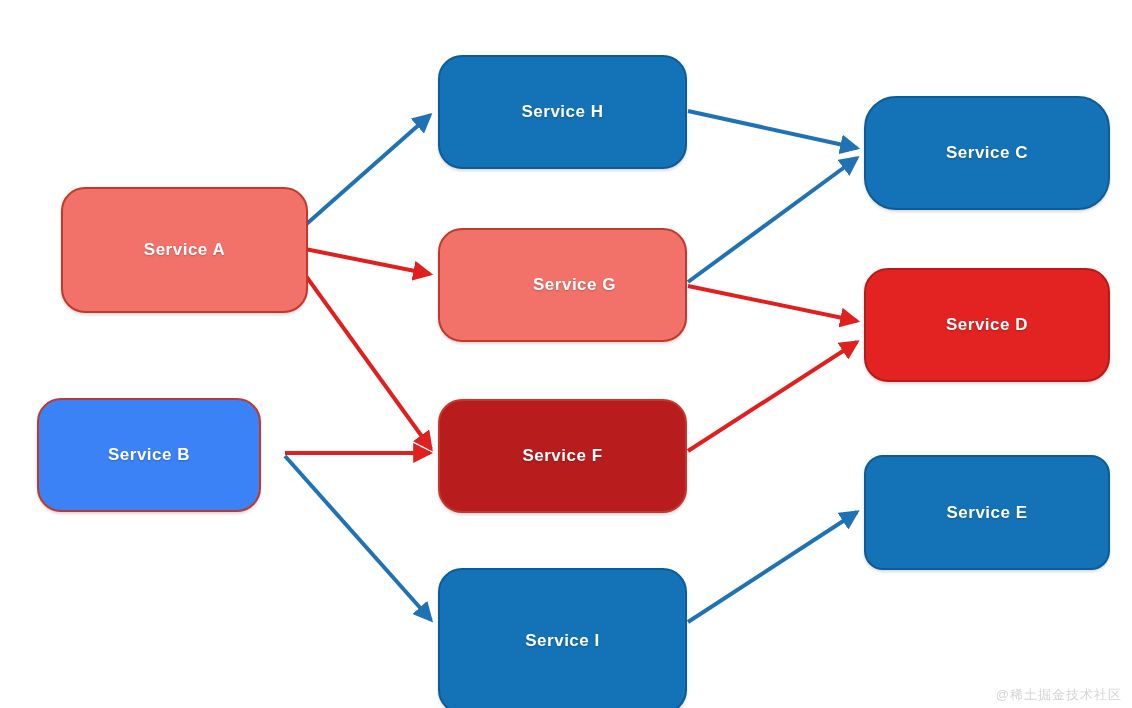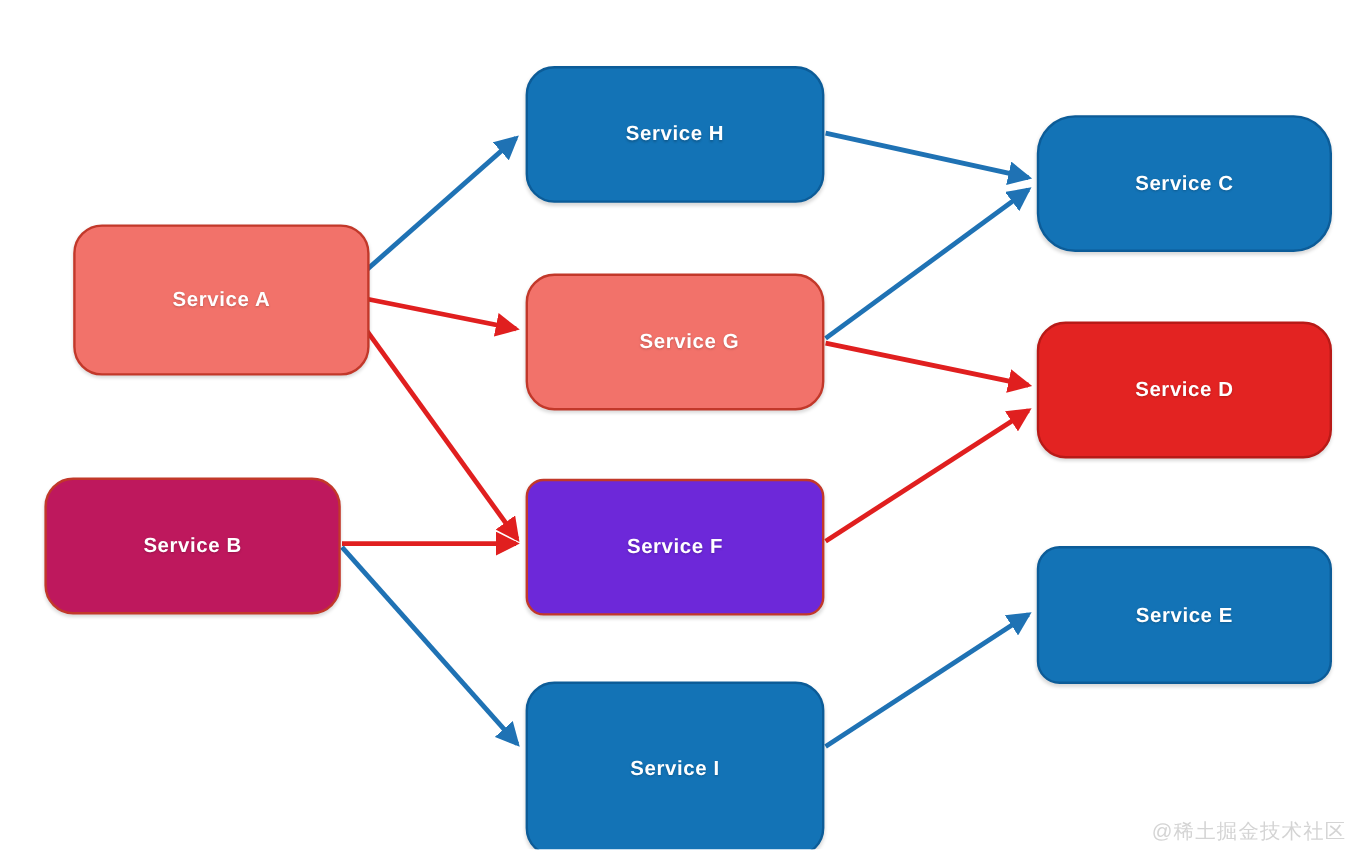--- a/index.html
+++ b/index.html
@@ -36,21 +36,21 @@
     font-weight: 600;
     letter-spacing: 0.5px;
     text-shadow: 0 1px 2px rgba(0,0,0,0.22);
     box-shadow: 0 2px 3px rgba(0,0,0,0.15);
   }
   .watermark {
     position: absolute;
     right: 10px;
     bottom: 4px;
     color: #d4d4d4;
-    font-size: 17px;
+    font-size: 13px;
     letter-spacing: 1px;
     user-select: none;
   }
 </style>
 </head>
 <body>
 
 <div class="stage">
   <svg id="edges" viewBox="0 0 1132 708">
     <defs>
@@ -67,23 +67,23 @@
       <line x1="285" y1="453" x2="430" y2="453" stroke="#E01F1F" stroke-width="4" marker-end="url(#arrow-red)"></line>
       <line x1="285" y1="456" x2="431" y2="620" stroke="#1F72B4" stroke-width="4" marker-end="url(#arrow-blue)"></line>
       <line x1="688" y1="111" x2="857" y2="148" stroke="#1F72B4" stroke-width="4" marker-end="url(#arrow-blue)"></line>
       <line x1="688" y1="282" x2="857" y2="158" stroke="#1F72B4" stroke-width="4" marker-end="url(#arrow-blue)"></line>
       <line x1="688" y1="286" x2="857" y2="321" stroke="#E01F1F" stroke-width="4" marker-end="url(#arrow-red)"></line>
       <line x1="688" y1="451" x2="857" y2="342" stroke="#E01F1F" stroke-width="4" marker-end="url(#arrow-red)"></line>
       <line x1="688" y1="622" x2="857" y2="512" stroke="#1F72B4" stroke-width="4" marker-end="url(#arrow-blue)"></line>
     </svg>
   <div id="nodes">
       <div class="node" style="left: 37px; top: 187px; width: 247px; height: 126px; background: rgb(242, 114, 106); border-color: rgb(194, 56, 42); margin-left: 24px;">Service A</div>
-      <div class="node" style="left: 37px; top: 398px; width: 247px; height: 114px; background: #be185d; border-color: rgb(194, 56, 42);">Service B</div>
+      <div class="node" style="left: 37px; top: 398px; width: 224px; height: 114px; background: #3b82f6; border-color: rgb(194, 56, 42);">Service B</div>
       <div class="node" style="left: 438px; top: 55px; width: 249px; height: 114px; background: rgb(19, 115, 182); border-color: rgb(12, 92, 152);">Service H</div>
       <div class="node" style="left: 438px; top: 228px; width: 249px; height: 114px; background: rgb(242, 114, 106); border-color: rgb(194, 56, 42); padding-left: 24px;">Service G</div>
-      <div class="node" style="left: 438px; top: 399px; width: 249px; height: 114px; background: #6d28d9; border-color: rgb(194, 56, 42); border-radius: 15px;">Service F</div>
+      <div class="node" style="left: 438px; top: 399px; width: 249px; height: 114px; background: #b91c1c; border-color: rgb(194, 56, 42);">Service F</div>
       <div class="node" style="left: 438px; top: 568px; width: 249px; height: 146px; background: rgb(19, 115, 182); border-color: rgb(12, 92, 152);">Service I</div>
       <div class="node" style="left: 864px; top: 96px; width: 246px; height: 114px; background: rgb(19, 115, 182); border-color: rgb(12, 92, 152); border-radius: 32px;">Service C</div>
       <div class="node" style="left: 864px; top: 268px; width: 246px; height: 114px; background: rgb(227, 35, 34); border-color: rgb(184, 26, 23); text-align: center;">Service D</div>
       <div class="node" style="left: 864px; top: 455px; width: 246px; height: 115px; background: rgb(19, 115, 182); border-color: rgb(12, 92, 152); border-radius: 19px;">Service E</div>
     </div>
   <div class="watermark">@稀土掘金技术社区</div>
 </div>
 
 </body></html>

